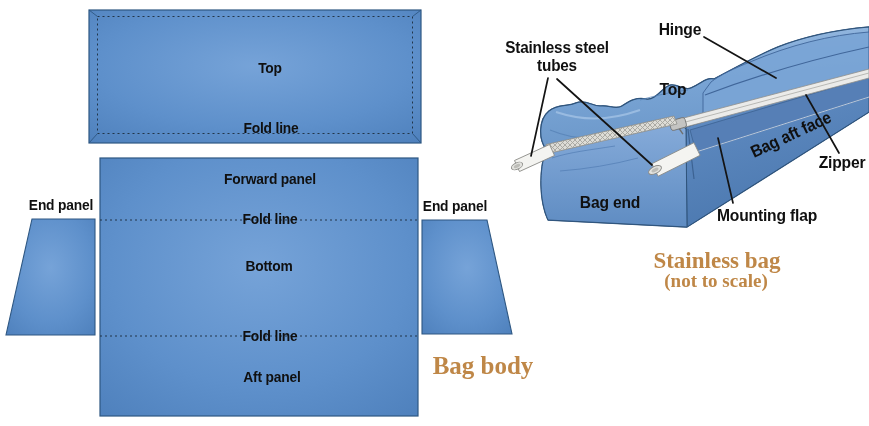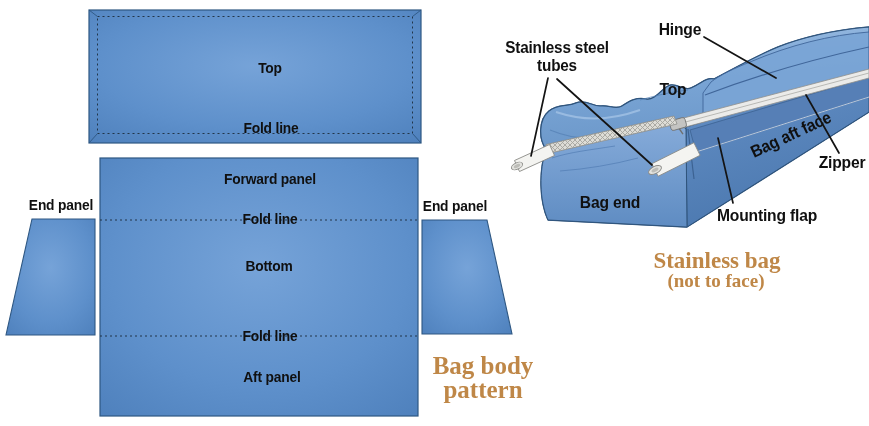--- a/index.html
+++ b/index.html
@@ -139,17 +139,16 @@
 
   <div class="lbl b17" style="left:680px;top:30px;">Hinge</div>
   <div class="lbl b17 wrap2" style="left:557px;top:57px;">Stainless steel tubes</div>
   <div class="lbl b17" style="left:673px;top:90px;">Top</div>
   <div class="lbl b17 rot" style="left:791px;top:135px;">Bag aft face</div>
   <div class="lbl b17" style="left:842px;top:163px;">Zipper</div>
   <div class="lbl b17" style="left:610px;top:203px;">Bag end</div>
   <div class="lbl b17" style="left:767px;top:216px;">Mounting flap</div>
 
   <div class="cap c25" style="left:483px;top:366px;text-align:center;">Bag body</div>
-  <div class="cap c25" style="left:483px;top:390px;">pattern</div>
   <div class="cap c23" style="left:717px;top:261px;">Stainless bag</div>
-  <div class="cap c19" style="left:716px;top:281px;">(not to face)</div>
+  <div class="cap c19" style="left:716px;top:281px;">(not to scale)</div>
 
 </div>
 
 </body></html>

